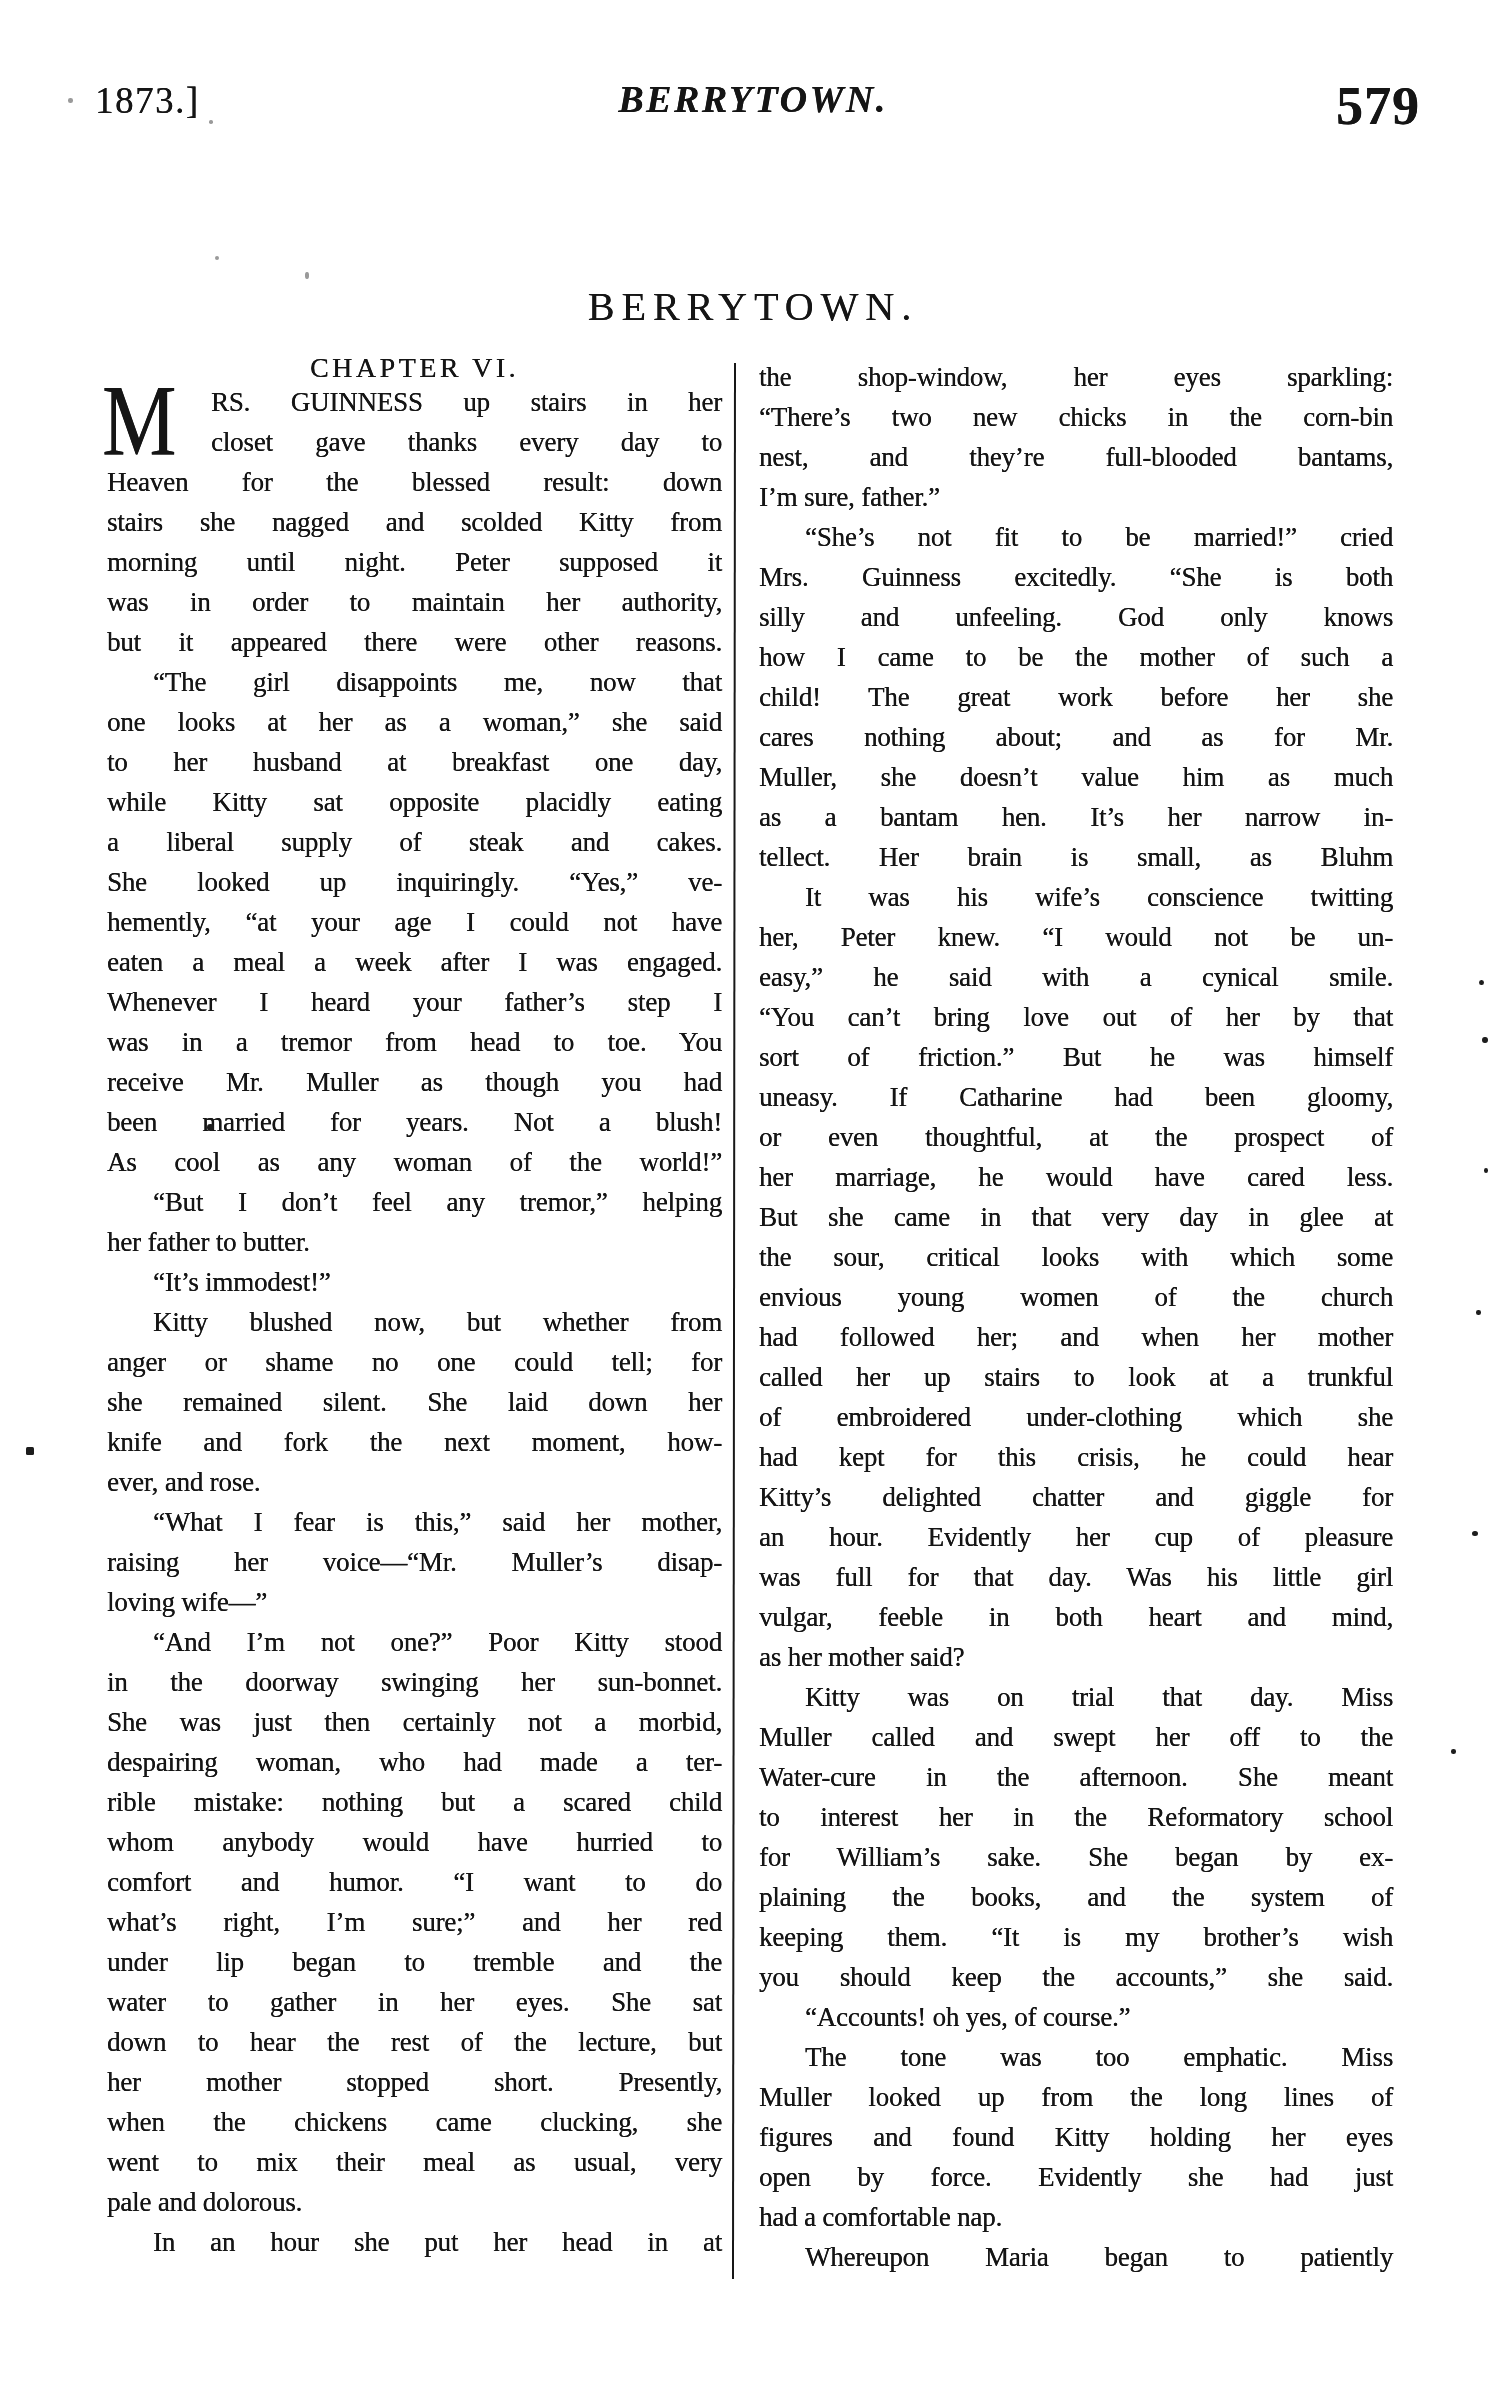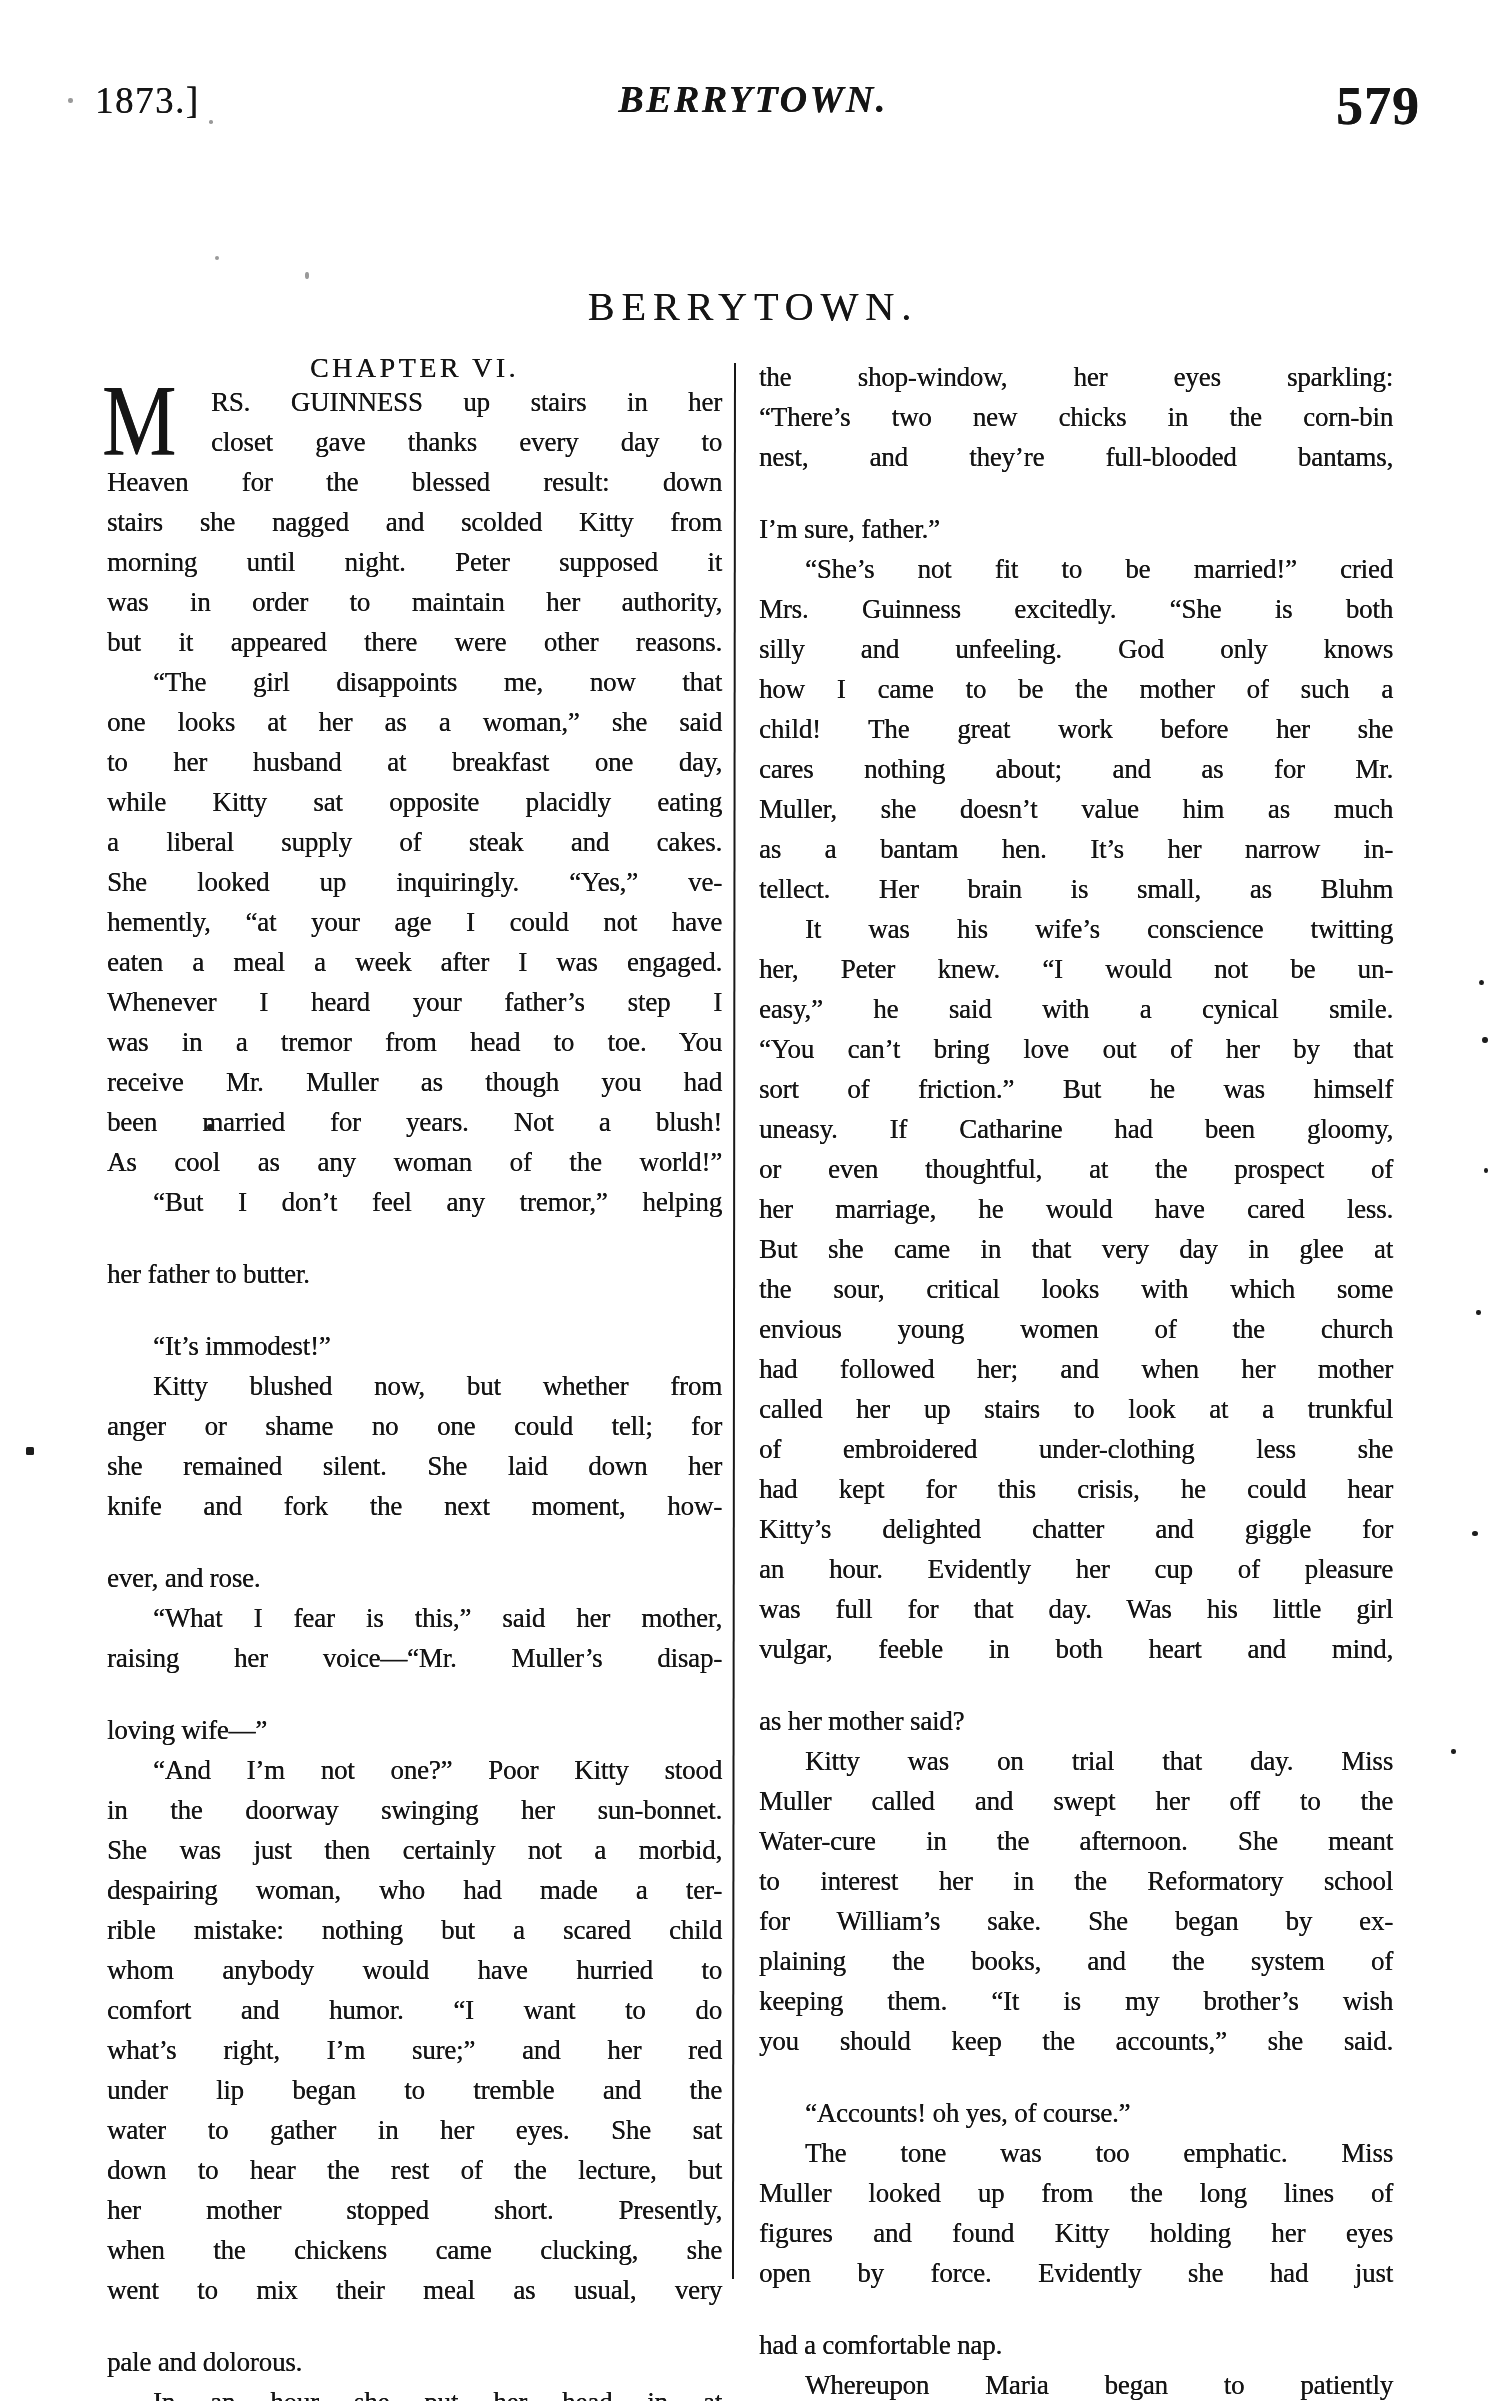--- a/index.html
+++ b/index.html
@@ -42,21 +42,21 @@
   
   .col { position:absolute; font-size:27px; letter-spacing:-0.2px; }
   .col-left  { left:107px;  top:382px; width:615px; }
   .col-right { left:759px; top:357px; width:634px; }
   .ln {
     line-height:40px;
     text-align:justify;
     text-align-last:justify;
   }
   .ln.i  { text-indent:46px; }
-  .ln.nj { text-align-last:left;margin-top:32px; }
+  .ln.nj { text-align-last:left; }
   .ln.dc { padding-left:104px; }
   .drop-cap {
     position:absolute; left:-5px; top:-12px;
     font-size:102px; line-height:1;
     transform:scaleX(0.82); transform-origin:0 0;
     letter-spacing:0; text-align:left;
   }
   .column-divider {
     position:absolute; left:733px; top:363px;
     width:2px; height:1916px;
@@ -151,21 +151,21 @@
       <div class="ln">“You can’t bring love out of her by that</div>
       <div class="ln">sort of friction.”  But he was himself</div>
       <div class="ln">uneasy.  If Catharine had been gloomy,</div>
       <div class="ln">or even thoughtful, at the prospect of</div>
       <div class="ln">her marriage, he would have cared less.</div>
       <div class="ln">But she came in that very day in glee at</div>
       <div class="ln">the sour, critical looks with which some</div>
       <div class="ln">envious young women of the church</div>
       <div class="ln">had followed her; and when her mother</div>
       <div class="ln">called her up stairs to look at a trunkful</div>
-      <div class="ln">of embroidered under-clothing less she</div>
+      <div class="ln">of embroidered under-clothing which she</div>
       <div class="ln">had kept for this crisis, he could hear</div>
       <div class="ln">Kitty’s delighted chatter and giggle for</div>
       <div class="ln">an hour.  Evidently her cup of pleasure</div>
       <div class="ln">was full for that day.  Was his little girl</div>
       <div class="ln">vulgar, feeble in both heart and mind,</div>
       <div class="ln nj">as her mother said?</div>
       <div class="ln i">Kitty was on trial that day.  Miss</div>
       <div class="ln">Muller called and swept her off to the</div>
       <div class="ln">Water-cure in the afternoon.  She meant</div>
       <div class="ln">to interest her in the Reformatory school</div>

